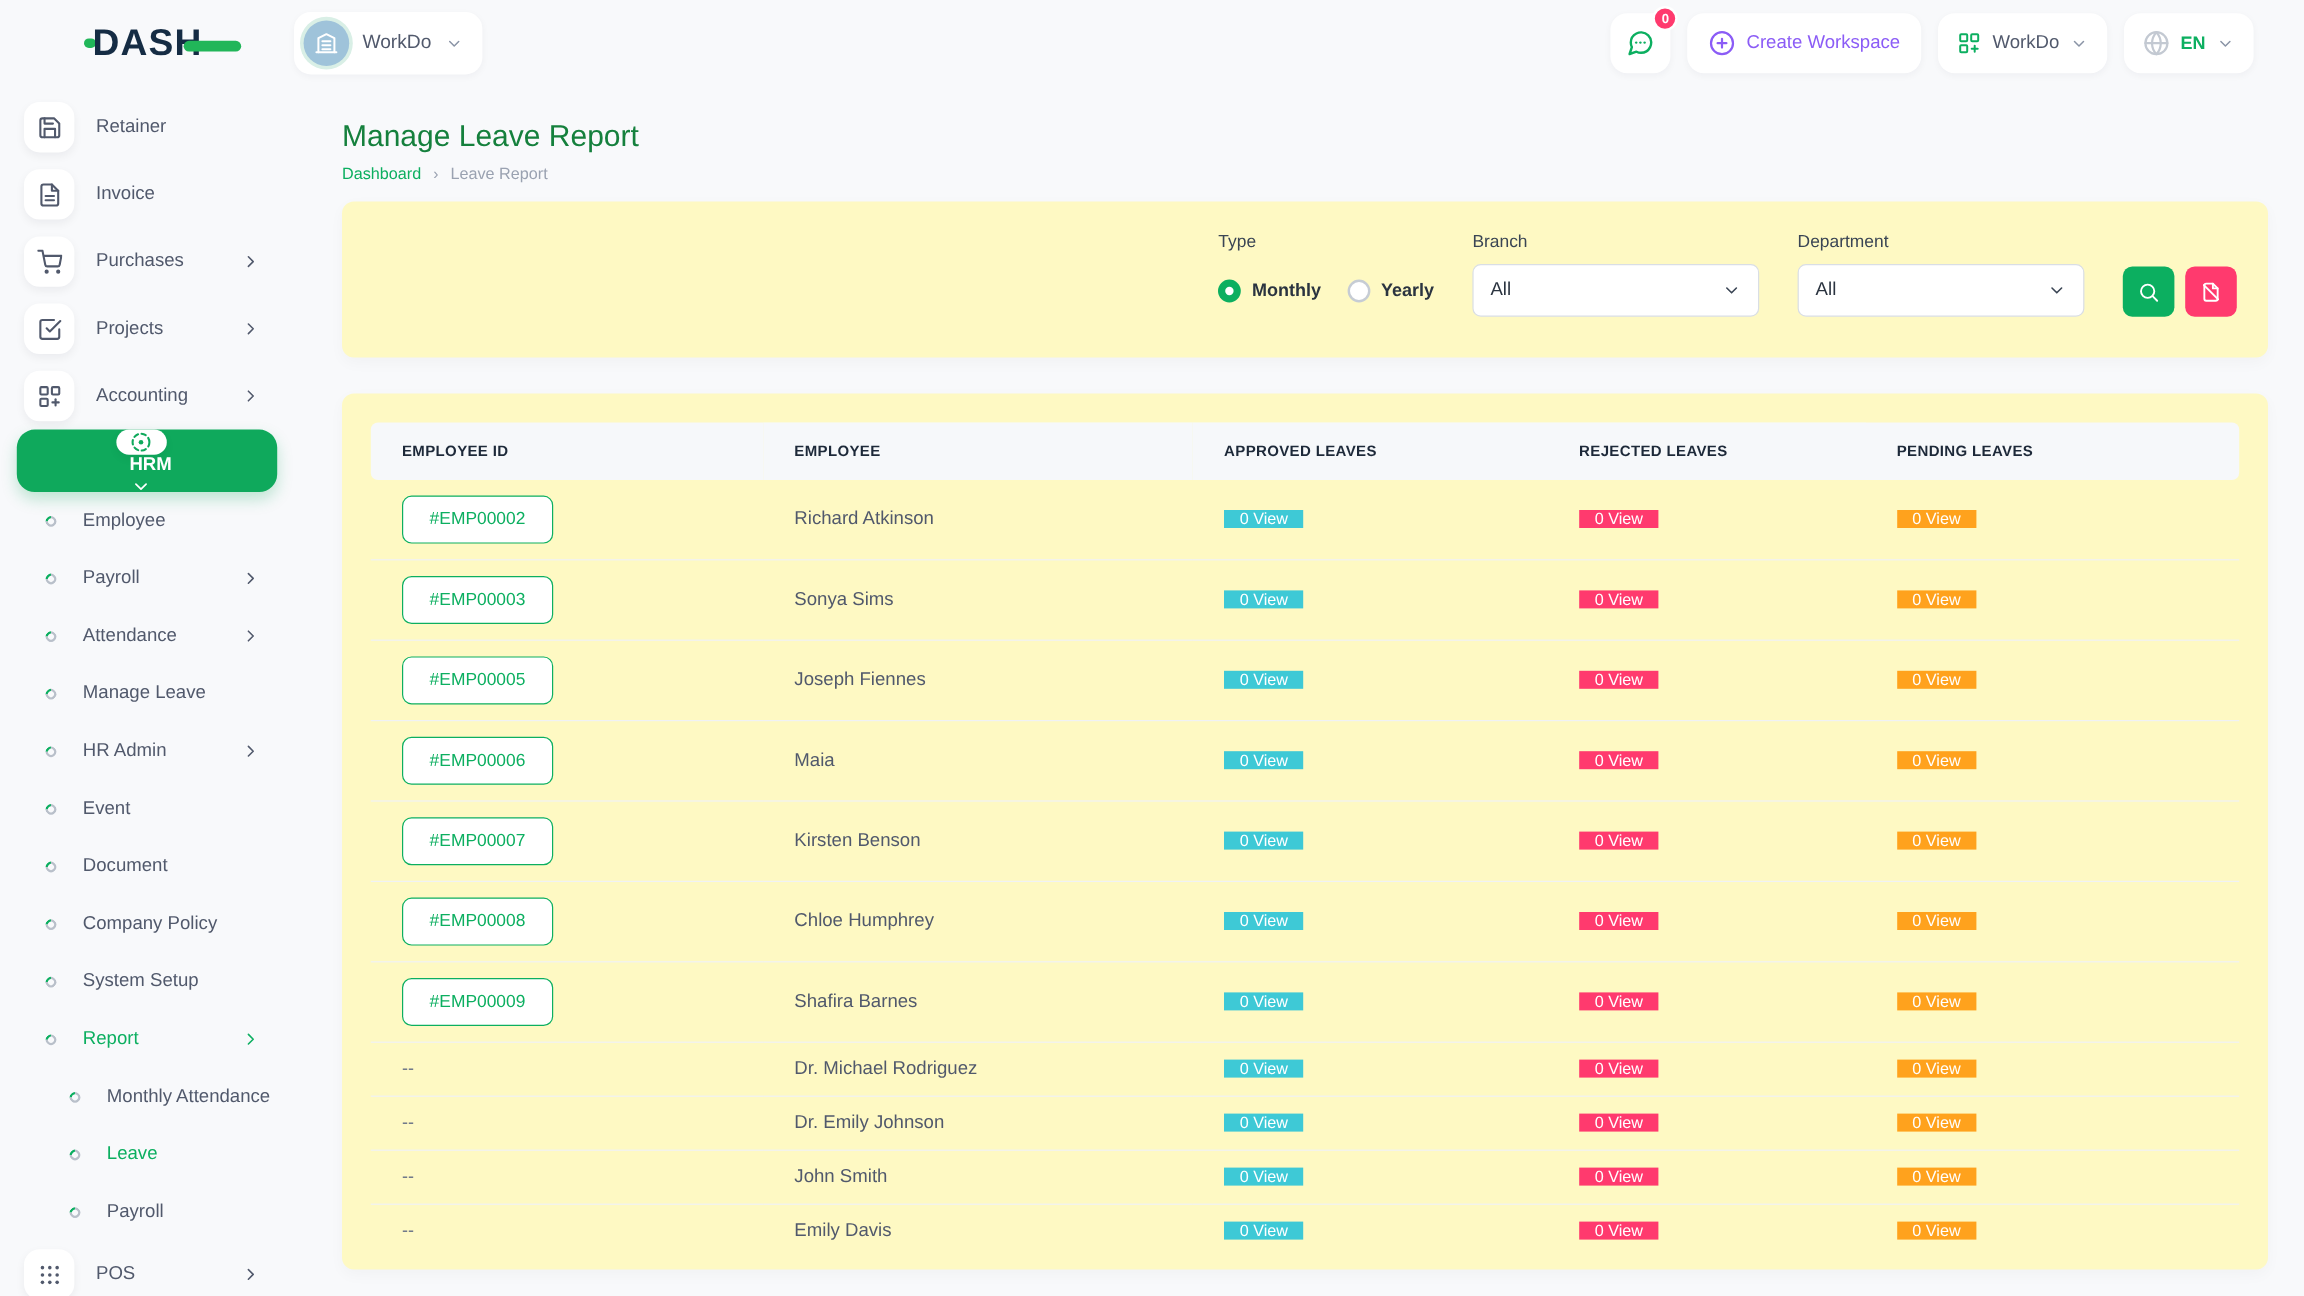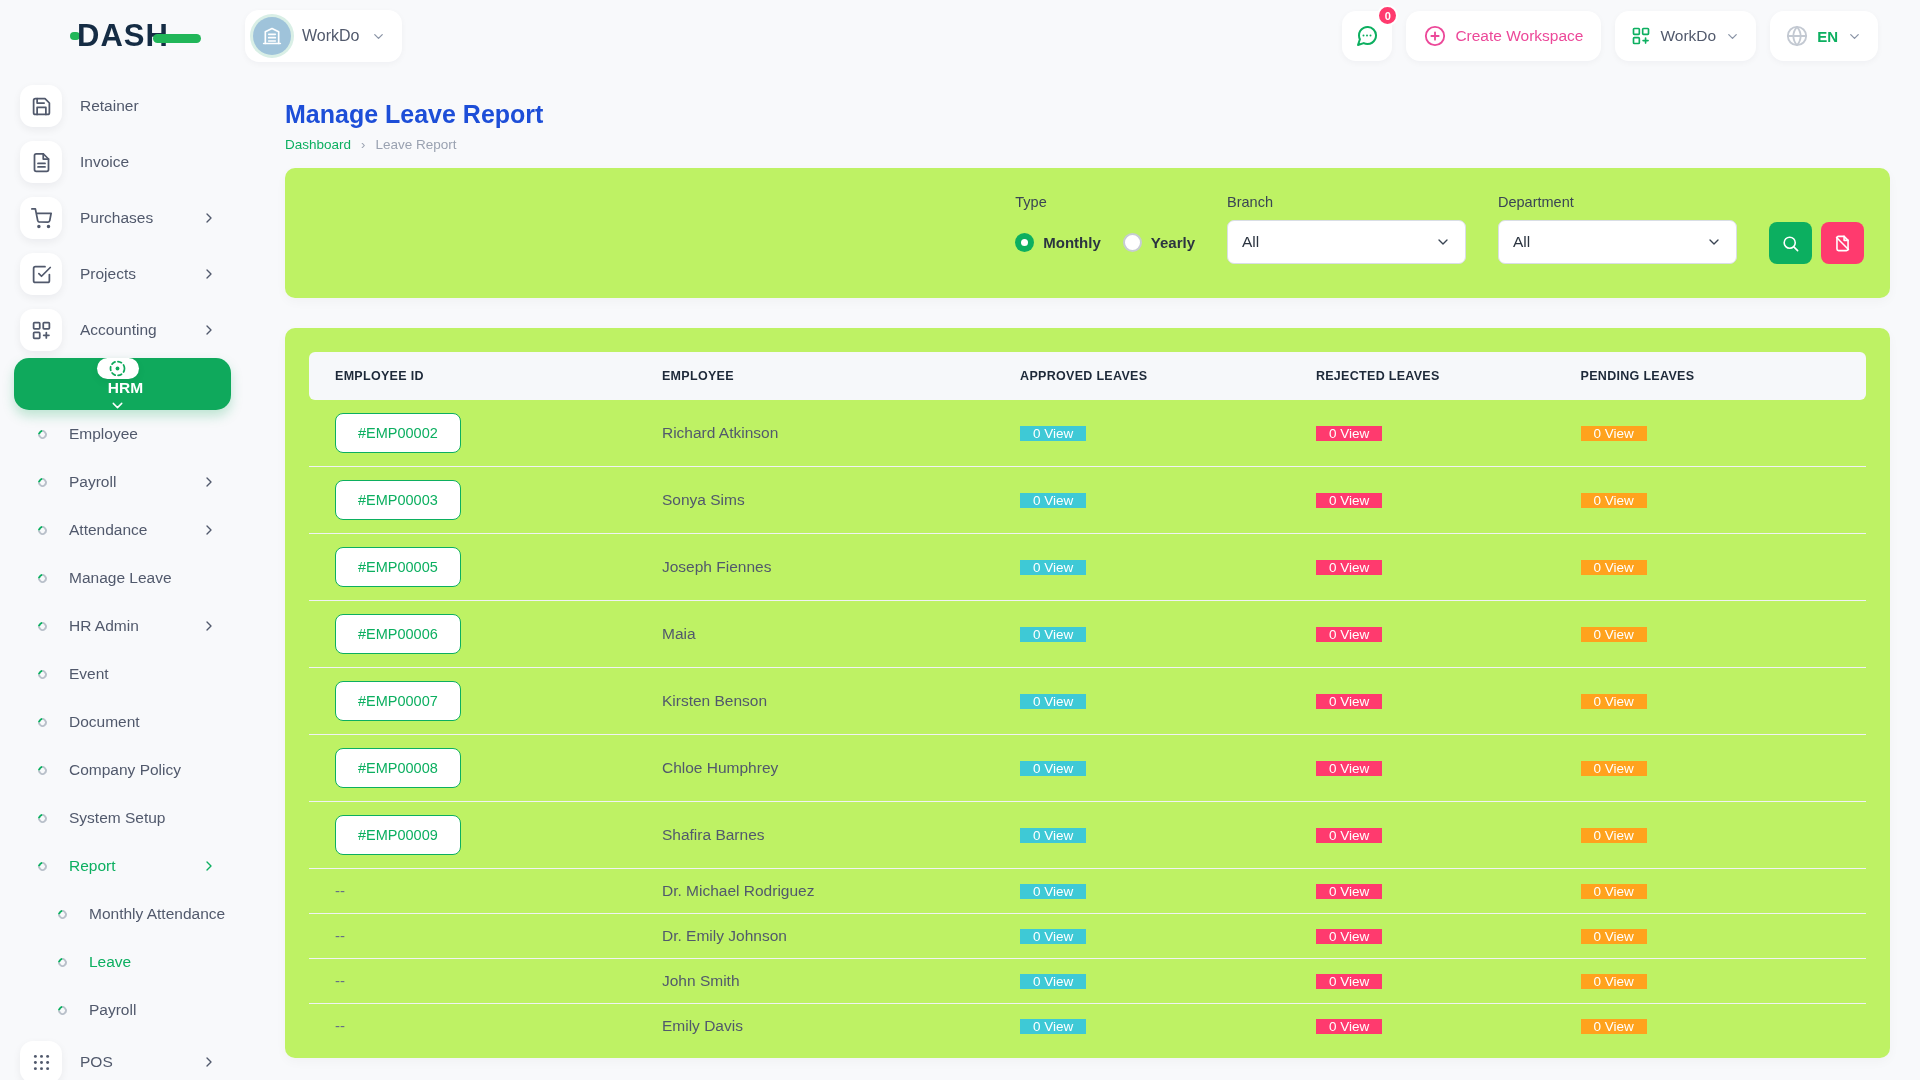--- a/index.html
+++ b/index.html
@@ -27,21 +27,21 @@
   .ws-name { font-size:16px; color:#51596c; font-weight:400; }
   .chev { color:#8a94a6; }
 
   .top-right { margin-left:auto; display:flex; align-items:center; gap:14px; }
   .icon-btn { position:relative; width:50px; height:50px; border-radius:14px; background:#fff;
               display:flex; align-items:center; justify-content:center; color:#0caf60; cursor:pointer;
               box-shadow:0 2px 6px rgba(16,24,40,.04); }
   .badge-dot { position:absolute; top:-6px; right:-6px; min-width:21px; height:21px; border-radius:50%;
                background:#ff3a6e; color:#fff; font-size:11px; font-weight:700; display:flex;
                align-items:center; justify-content:center; border:2px solid #fff; }
-  .create-pill { height:50px; padding:0 18px; gap:9px; color:#ec4899; font-size:15.5px; font-weight:500; }
+  .create-pill { height:50px; padding:0 18px; gap:9px; color:#8b5cf6; font-size:15.5px; font-weight:500; }
   .app-pill { height:50px; padding:0 16px; gap:9px; font-size:15.5px; color:#51596c; }
   .lang-pill { height:50px; padding:0 16px; gap:9px; font-size:15px; }
   .lang-code { color:#0caf60; font-weight:600; }
 
   
   .layout { display:flex; }
   .sidebar { width:245px; flex:0 0 245px; padding:6px 0 0 14px; }
   .main { flex:1; padding:14px 30px 0 40px; }
 
   
@@ -60,28 +60,28 @@
   .side-item.top.active .side-chev { color:#fff; margin-right:16px; }
 
   .side-item.sub { height:48px; padding-left:24px; }
   .side-item.subsub { height:48px; padding-left:44px; }
   .bullet { width:9px; height:9px; border-radius:50%; border:2.4px solid #b9c0ca; border-top-color:#0caf60;
             transform:rotate(-45deg); margin-right:22px; flex:0 0 auto; }
   .side-item.active-link .lbl { color:#0caf60; }
   .side-item.active-link .side-chev { color:#0caf60; }
 
   
-  .page-title { font-size:25px; font-weight:700; color:#1d4ed8; margin-top:14px; }
+  .page-title { font-size:25px; font-weight:400; color:#15803d; margin-top:14px; }
   .breadcrumb { margin-top:8px; font-size:13.5px; display:flex; align-items:flex-start; gap:10px; }
   .bc-home { color:#0caf60; cursor:pointer; }
   .bc-sep { color:#9aa2b1; font-size:13px; }
   .bc-cur { color:#9aa2b1; }
 
   
-  .card { background:#bef264; border-radius:10px; box-shadow:0 4px 12px rgba(16,24,40,.03); }
+  .card { background:#fef9c3; border-radius:10px; box-shadow:0 4px 12px rgba(16,24,40,.03); }
   .filter-card { margin-top:16px; padding:26px 26px 34px 26px; display:flex; justify-content:flex-end;
                  gap:32px; }
   .f-label { font-size:14.5px; color:#3a4554; margin-bottom:10px; display:block; }
   .radio-row { display:flex; align-items:center; gap:22px; height:44px; }
   .radio-opt { display:flex; align-items:center; gap:9px; cursor:pointer; }
   .radio-circ { width:19px; height:19px; border-radius:50%; border:2px solid #c6ccd4; background:#fff; }
   .radio-circ.checked { border:none; background:#0caf60; position:relative; }
   .radio-circ.checked::after { content:""; position:absolute; left:6px; top:6px; width:7px; height:7px;
                                border-radius:50%; background:#fff; }
   .radio-lbl { font-size:15px; font-weight:700; color:#2b3440; }

